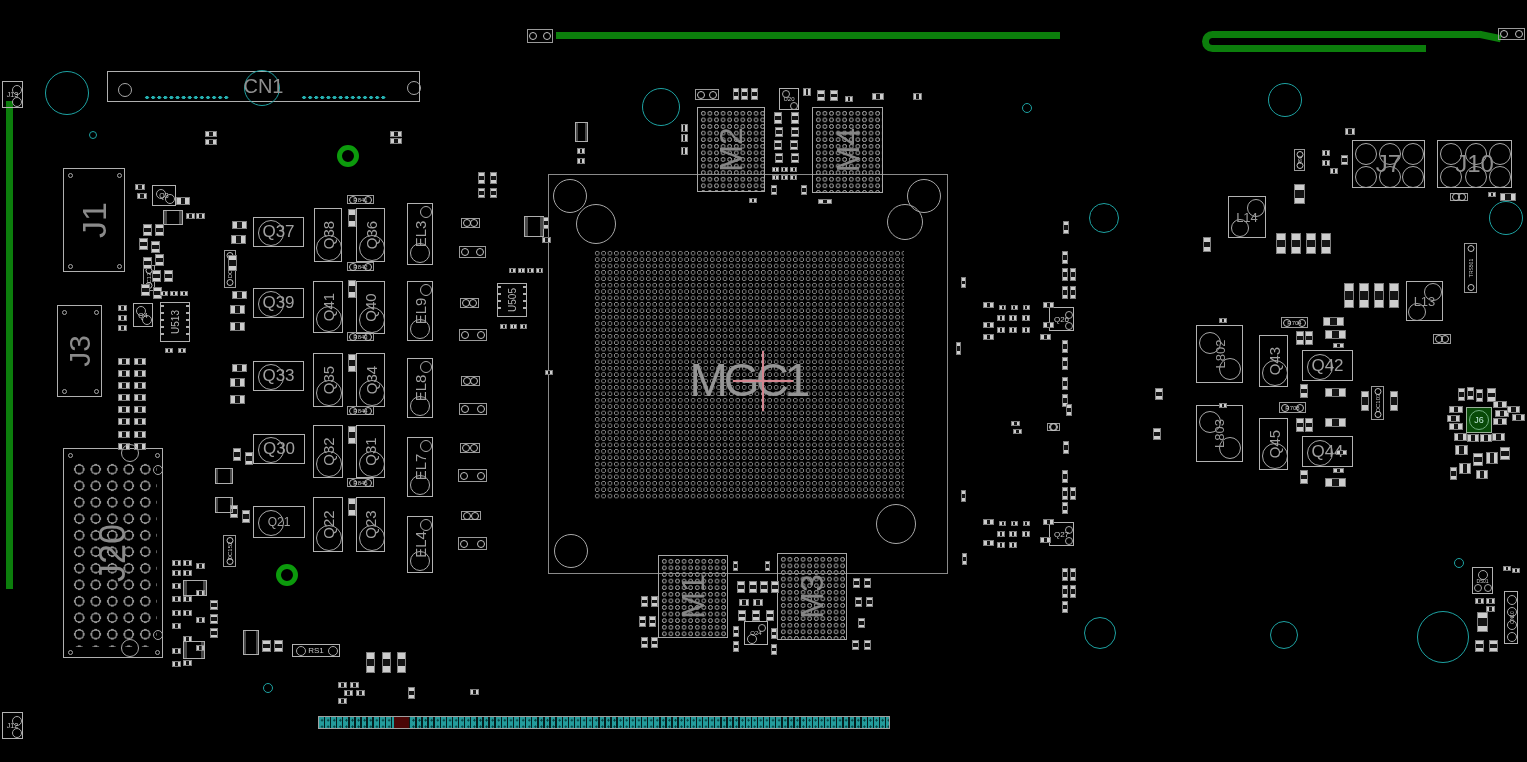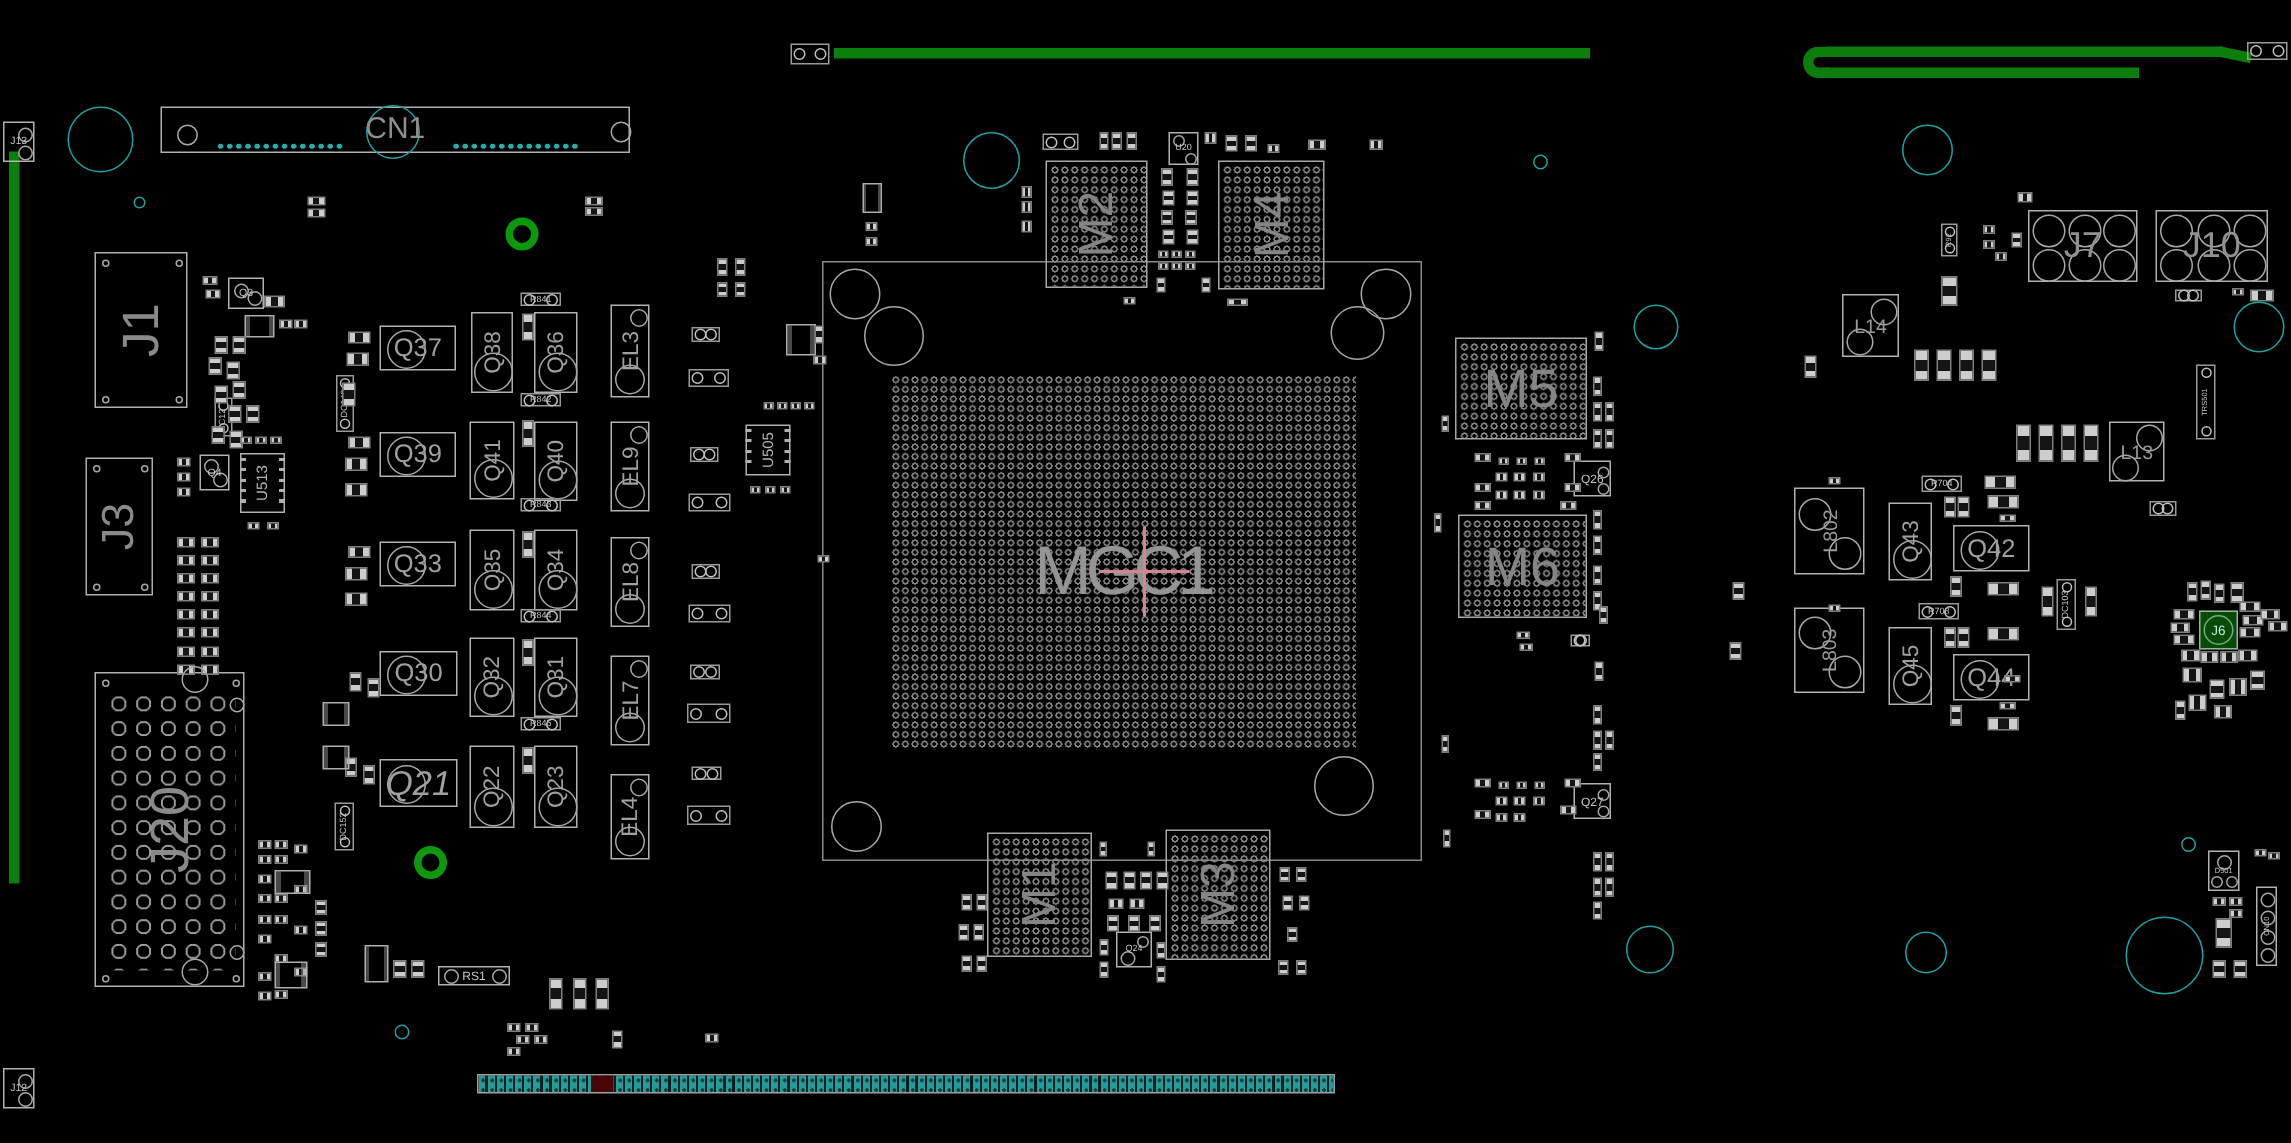--- a/index.html
+++ b/index.html
@@ -94,28 +94,20 @@
       <span class="lbl rot" style="font-size: 32px; color: rgb(133, 133, 133);">M4</span>
     </div>
     <div class="module" style="left: 658px; top: 555px; width: 70px; height: 83px;">
       <div class="mdots" style="inset: 2px; width: 66px; height: 79px;"></div>
       <span class="lbl rot" style="font-size: 32px; color: rgb(133, 133, 133);">M1</span>
     </div>
     <div class="module" style="left: 777px; top: 553px; width: 70px; height: 87px;">
       <div class="mdots" style="inset: 2px; width: 66px; height: 83px;"></div>
       <span class="lbl rot" style="font-size: 32px; color: rgb(133, 133, 133);">M3</span>
     </div>
-    <div class="module" style="left: 970px; top: 225px; width: 88px; height: 68px;">
-      <div class="mdots" style="inset: 2px; width: 84px; height: 64px;"></div>
-      <span class="lbl" style="font-size: 36px; color: rgb(133, 133, 133);">M5</span>
-    </div>
-    <div class="module" style="left: 972px; top: 343px; width: 86px; height: 69px;">
-      <div class="mdots" style="inset: 2px; width: 82px; height: 65px;"></div>
-      <span class="lbl" style="font-size: 36px; color: rgb(133, 133, 133);">M6</span>
-    </div>
     <div class="bigconn" style="left: 63px; top: 168px; width: 62px; height: 104px;">
       <div class="ring" style="left: 4px; top: 4px; width: 5px; height: 5px;"></div>
       <div class="ring" style="left: 53px; top: 4px; width: 5px; height: 5px;"></div>
       <div class="ring" style="left: 4px; top: 95px; width: 5px; height: 5px;"></div>
       <div class="ring" style="left: 53px; top: 95px; width: 5px; height: 5px;"></div>
       <div class="pinband" style="left: 0px; top: 0px; width: 5px; height: 0px;"></div>
       <span class="lbl rot" style="font-size: 34px; color: rgb(138, 138, 138);">J1</span>
     </div>
     <div class="bigconn" style="left: 57px; top: 305px; width: 45px; height: 92px;">
       <div class="ring" style="left: 4px; top: 4px; width: 5px; height: 5px;"></div>
@@ -170,21 +162,21 @@
     <div class="qbox" style="left: 253px; top: 361px; width: 51px; height: 30px;">
       <div class="ring" style="left: 4px; top: 2px; width: 26px; height: 26px;"></div>
       <span class="lbl" style="font-size: 17px; color: rgb(160, 160, 160);">Q33</span>
     </div>
     <div class="qbox" style="left: 253px; top: 434px; width: 52px; height: 30px;">
       <div class="ring" style="left: 4px; top: 2px; width: 26px; height: 26px;"></div>
       <span class="lbl" style="font-size: 17px; color: rgb(160, 160, 160);">Q30</span>
     </div>
     <div class="qbox" style="left: 253px; top: 506px; width: 52px; height: 32px;">
       <div class="ring" style="left: 4px; top: 3px; width: 26px; height: 26px;"></div>
-      <span class="lbl" style="font-size: 23px; color: rgb(160, 160, 160); font-style: italic;">Q21</span>
+      <span class="lbl" style="font-size: 12px; color: rgb(160, 160, 160);">Q21</span>
     </div>
     <div class="qbox" style="left: 1302px; top: 350px; width: 51px; height: 31px;">
       <div class="ring" style="left: 4px; top: 2.5px; width: 26px; height: 26px;"></div>
       <span class="lbl" style="font-size: 17px; color: rgb(160, 160, 160);">Q42</span>
     </div>
     <div class="qbox" style="left: 1302px; top: 436px; width: 51px; height: 31px;">
       <div class="ring" style="left: 4px; top: 2.5px; width: 26px; height: 26px;"></div>
       <span class="lbl" style="font-size: 17px; color: rgb(160, 160, 160);">Q44</span>
     </div>
     <div class="qbox" style="left: 314px; top: 208px; width: 28px; height: 54px;">

